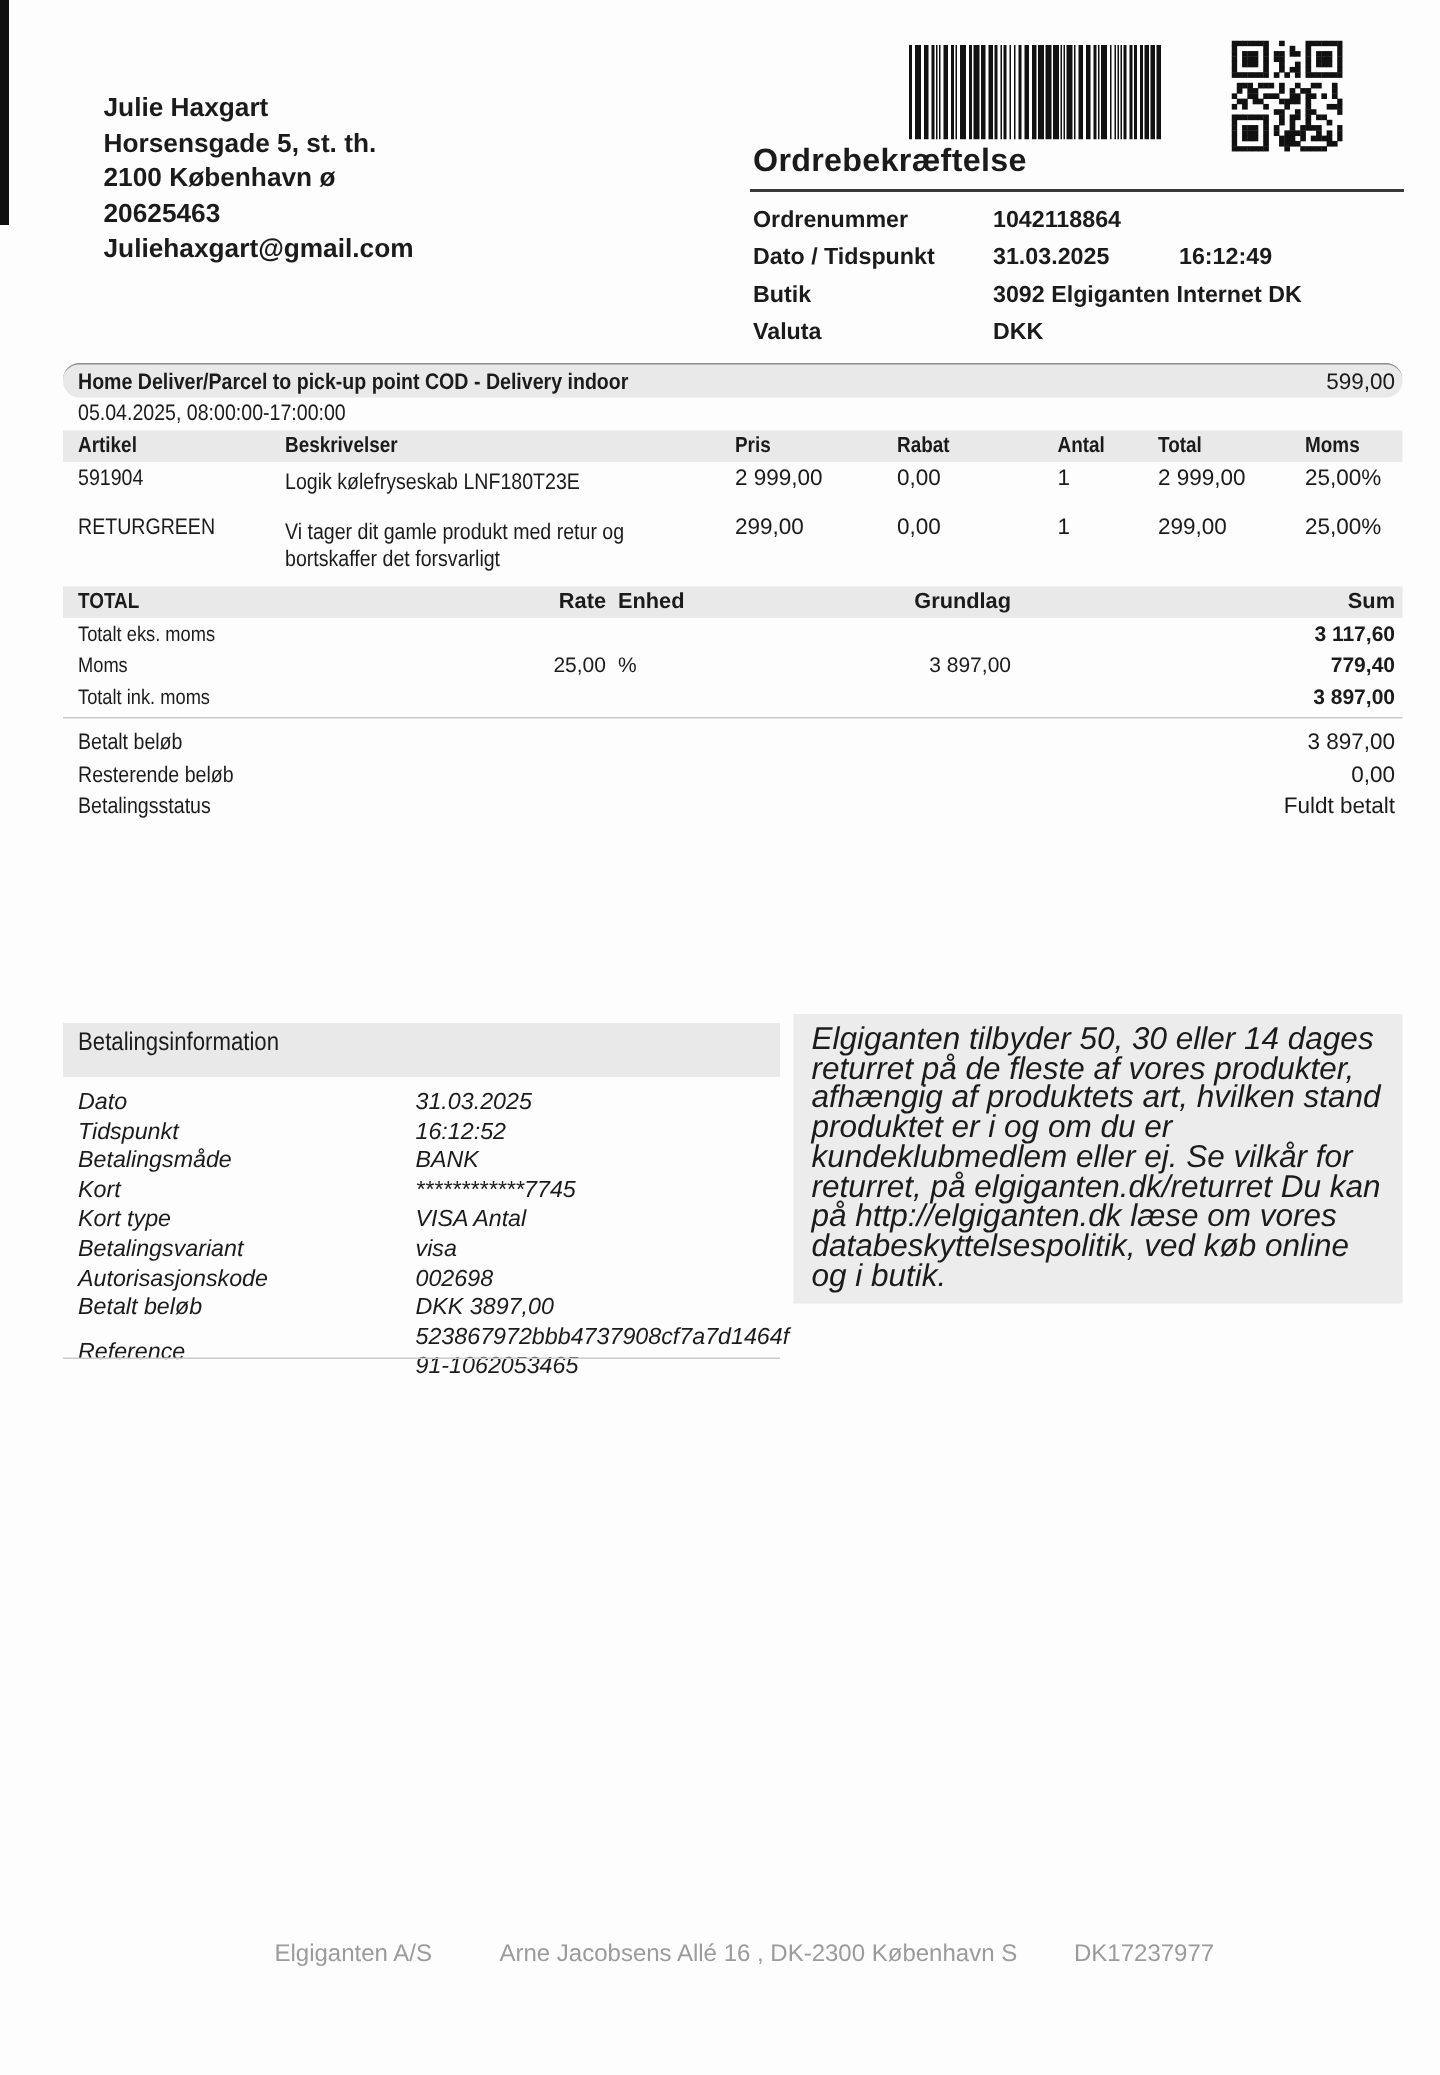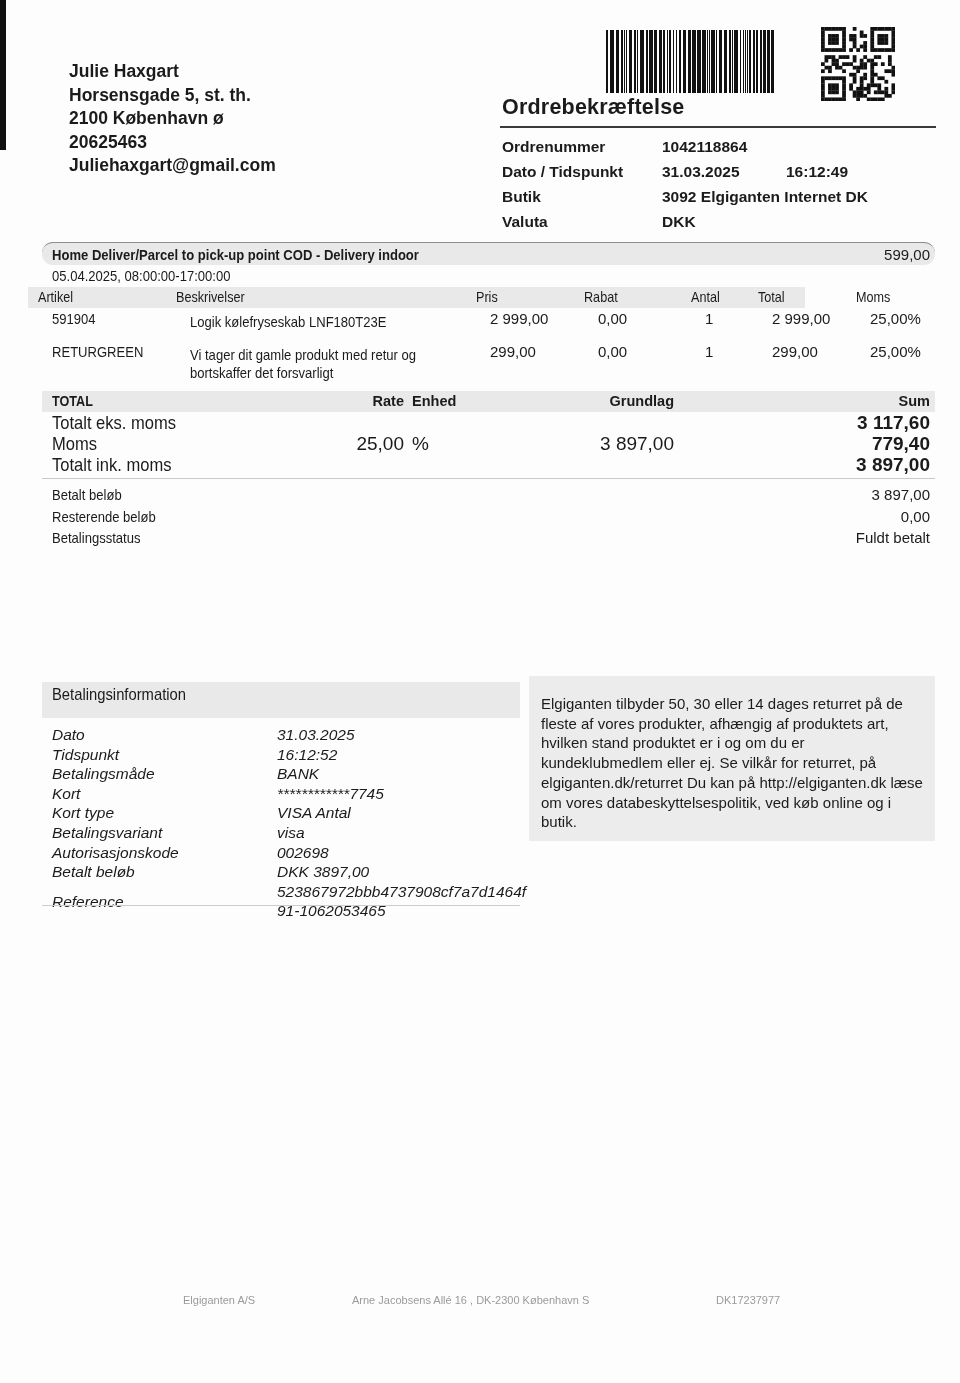--- a/index.html
+++ b/index.html
@@ -29,50 +29,50 @@
   .meta-row .lab{position:absolute;left:0;top:3px;}
   .meta-row .val{position:absolute;left:160px;top:3px;}
   .meta-row .ext{position:absolute;left:284px;top:3px;}
   
   .delivery-band{left:42px;top:242px;width:878px;height:22px;background:var(--band);
     border-top:1.5px solid #8d8d8d;display:flex;justify-content:space-between;align-items:center;
     padding:0 5px 0 10px;font-size:15px;border-radius:11px;}
   .delivery-window{left:52px;top:267px;font-size:15px;}
   
   .grid7{display:grid;grid-template-columns:138px 300px 108px 107px 67px 98px 1fr;padding-left:10px;box-sizing:border-box;}
-  .items-head{left:28px;top:287px;width:777px;height:21px;background:var(--band);font-size:14.5px;line-height:21px;}
+  .items-head{left:42px;top:287px;width:893px;height:21px;background:var(--band);font-size:14.5px;line-height:21px;font-weight:bold;}
   .item-row1{left:42px;top:310px;width:893px;font-size:15px;}
   .item-row2{left:42px;top:343px;width:893px;font-size:15px;}
   .desc{line-height:17.5px;padding-top:3px;}
   
   .grid5{display:grid;grid-template-columns:300px 52px 60px 210px 1fr;padding:0 5px 0 10px;box-sizing:border-box;}
   .tr-right{text-align:right;}
   .enhed-pad{padding-left:8px;}
   .totals-head{left:42px;top:391px;width:893px;height:21px;background:var(--band);font-size:14.5px;line-height:21px;font-weight:bold;}
-  .totals-rows{left:42px;top:412px;width:893px;font-size:19px;}
+  .totals-rows{left:42px;top:412px;width:893px;font-size:14px;}
   .totals-rows .grid5{height:21px;line-height:21px;}
   .sum-sep{left:42px;top:478px;width:893px;border-top:1px solid #c9c9c9;height:0;}
   .paid-rows{left:42px;top:484px;width:893px;font-size:15px;}
   .paid-row{display:flex;justify-content:space-between;height:21.5px;line-height:21.5px;padding:0 5px 0 10px;}
   
   .payment{left:42px;top:682px;width:478px;font-size:15.5px;}
   .payment-band{height:36px;line-height:26px;background:var(--band);padding-left:10px;font-size:17px;}
   .pay-rows{padding-top:7px;}
   .pay-row{position:relative;min-height:19.6px;line-height:19.6px;font-style:italic;}
   .pay-row .lab{position:absolute;left:10px;top:0;}
   .pay-row .val{position:absolute;left:235px;top:0;width:250px;word-break:break-all;}
   .pay-row.tall{min-height:40px;}
   .pay-rule{left:42px;top:905px;width:478px;border-top:1px solid #cccccc;height:0;}
   
-  .policy{left:529px;top:676px;width:382px;background:var(--box);padding:18px 12px 9px 12px;
-    font-size:15px;line-height:19.7px;}
-  
-  .footer{left:0;top:1294px;width:960px;height:22px;font-size:11px;color:var(--footer);}
+  .policy{left:529px;top:676px;width:382px;background:var(--box);padding:7px 12px 9px 12px;
+    font-size:21px;line-height:19.7px;font-style:italic;}
+  
+  .footer{left:0;top:1294px;width:960px;height:22px;font-size:16px;color:var(--footer);}
   .footer .f1{position:absolute;left:183px;}
-  .footer .f2{position:absolute;left:352px;text-align:right;}
+  .footer .f2{position:absolute;left:333px;text-align:right;}
   .footer .f3{position:absolute;left:716px;}
 </style>
 </head>
 <body>
 
 <div class="sheet">
 
   <div class="abs edge-bar"></div>
 
   <div class="abs customer">

